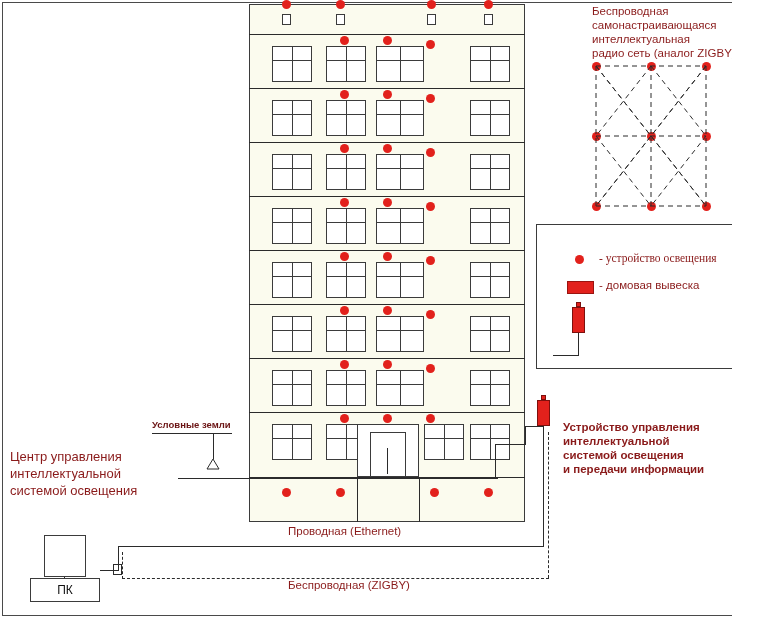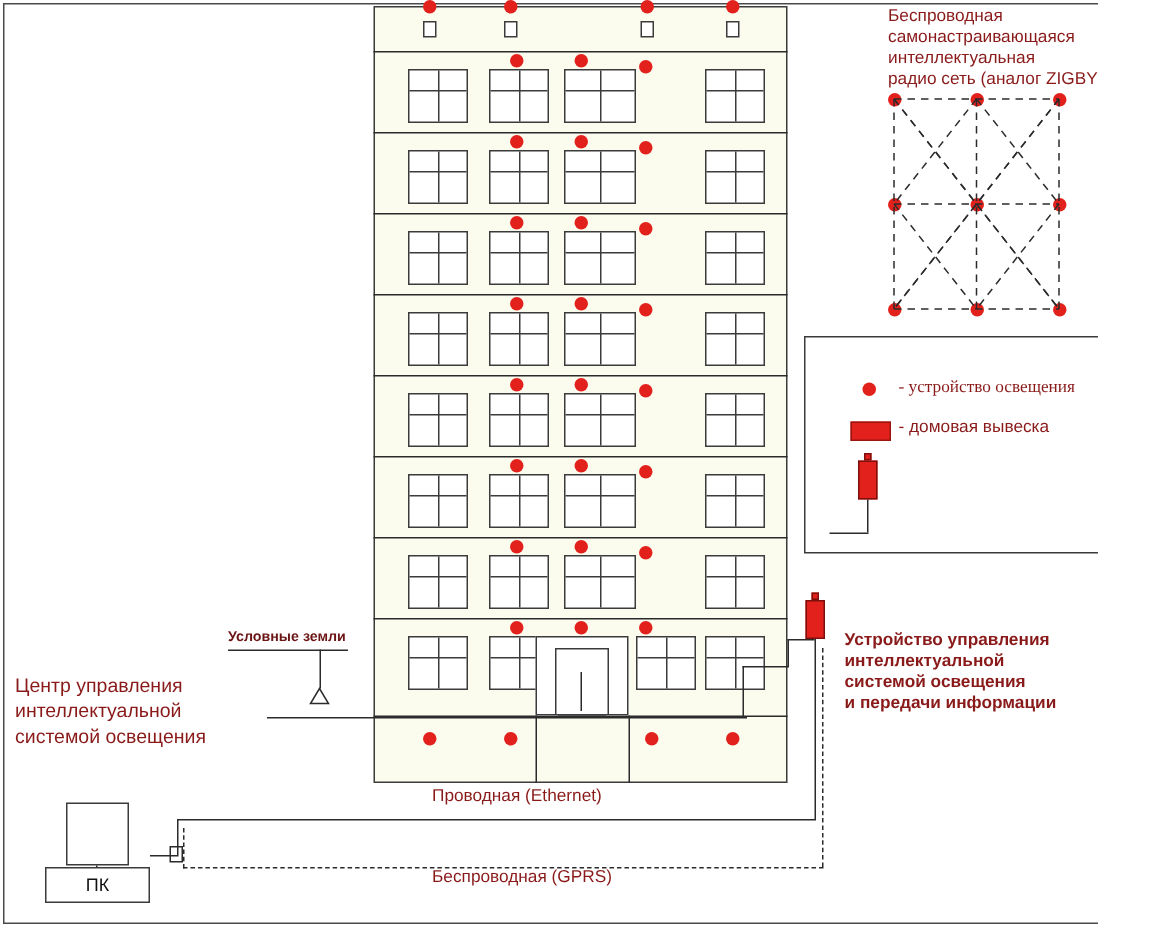--- a/index.html
+++ b/index.html
@@ -302,21 +302,21 @@
   <div class="line" style="left:118px;top:546px;width:426px;height:1px;"></div>
   <div class="line" style="left:118px;top:546px;width:1px;height:24px;"></div>
   <div class="line" style="left:100px;top:570px;width:19px;height:1px;"></div>
   <div class="line" style="left:113px;top:564px;width:9px;height:11px;background:transparent;border:1px solid #2b2b2b;box-sizing:border-box;"></div>
 
   <div class="dashv" style="left:548px;top:432px;height:146px;"></div>
   <div class="dashh" style="left:122px;top:578px;width:427px;"></div>
   <div class="dashv" style="left:122px;top:552px;height:27px;"></div>
 
   <div class="txt" style="left:288px;top:524px;">Проводная (Ethernet)</div>
-  <div class="txt" style="left:288px;top:578px;">Беспроводная (GPRS)</div>
+  <div class="txt" style="left:288px;top:578px;">Беспроводная (ZIGBY)</div>
 
   <div class="txt black" style="left:152px;top:418px;font-size:9.5px;font-weight:bold;color:#6b1414;">Условные земли</div>
   <div class="line" style="left:152px;top:433px;width:80px;height:1px;"></div>
   <div class="line" style="left:213px;top:433px;width:1px;height:26px;"></div>
   <svg>
     <polygon points="213,459 207,469 219,469" fill="none" stroke="#2b2b2b" stroke-width="1"></polygon>
   </svg>
   <div class="line" style="left:178px;top:478px;width:320px;height:1px;"></div>
 
   <div class="txt" style="left:10px;top:448px;width:180px;font-size:13px;line-height:17px;">Центр управления

